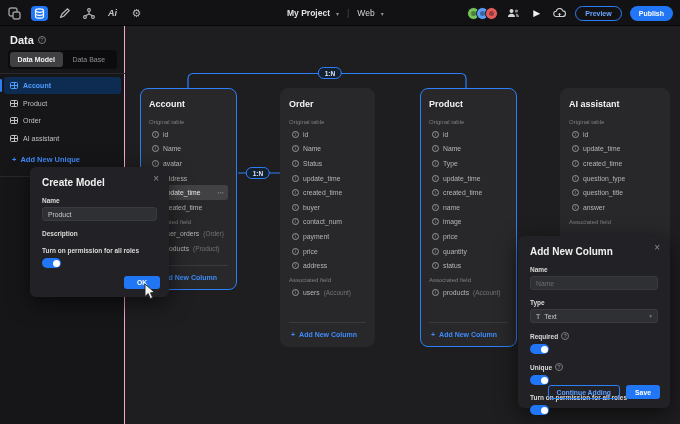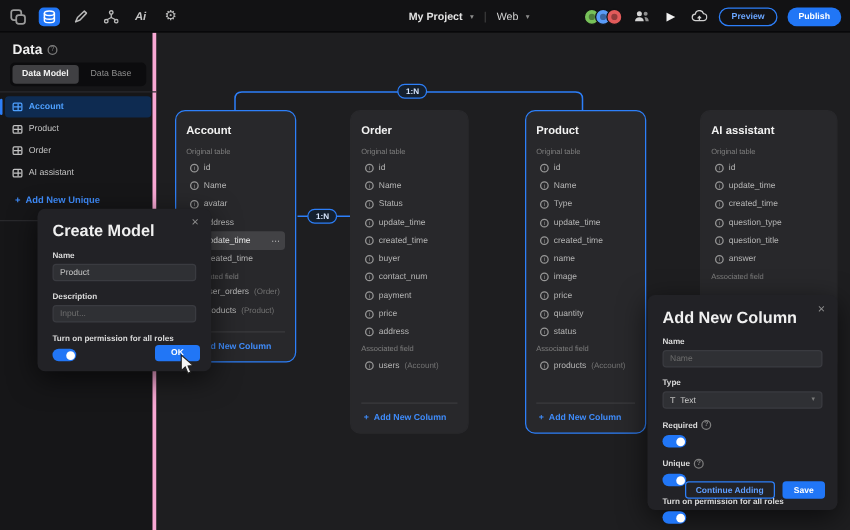--- a/index.html
+++ b/index.html
@@ -8,36 +8,36 @@
 
   
   .topbar{position:absolute;left:0;top:0;width:680px;height:26px;background:#121214;border-bottom:1px solid #060607;z-index:10;}
   .tb-left{position:absolute;left:7px;top:0;height:26px;display:flex;align-items:center;gap:9px;}
   .tb-icon{width:15px;height:15px;display:flex;align-items:center;justify-content:center;color:#b9b9b9;}
   .tb-icon svg{display:block;}
   .tb-icon.active{background:#2176f6;border-radius:4px;width:17px;height:15px;color:#fff;}
   .tb-ai{font-size:9px;font-weight:bold;font-style:italic;color:#c4c4c4;}
   .tb-gear{font-size:11px;color:#b9b9b9;line-height:15px;}
   .tb-center{position:absolute;left:287px;top:0;height:26px;display:flex;align-items:center;gap:6px;}
-  .tb-proj{font-size:8.5px;color:#e3e3e3;font-weight:bold;margin-left:40px;}
+  .tb-proj{font-size:8.5px;color:#e3e3e3;font-weight:bold;}
   .chev{font-size:6px;color:#8d8d8d;}
   .tb-sep{color:#474747;font-size:9px;margin:0 2px;}
   .tb-web{font-size:8.5px;color:#d6d6d6;}
   .tb-right{position:absolute;right:7px;top:0;height:26px;display:flex;align-items:center;gap:8px;}
   .avatars{display:flex;align-items:center;}
   .avatar{width:13px;height:13px;border-radius:50%;border:1px solid #101012;position:relative;}
   .avatar+.avatar{margin-left:-4px;}
   .avatar::after{content:'';position:absolute;left:3px;top:3px;width:5px;height:5px;border-radius:50%;background:rgba(0,0,0,.35);}
   .play{color:#f2f2f2;font-size:9px;}
   .pill{height:15px;display:inline-flex;align-items:center;justify-content:center;border-radius:8px;font-size:7px;font-weight:bold;padding:0 9px;}
   .pill.outline{border:1px solid #2d7ff9;color:#6aa6ff;}
   .pill.solid{background:#2176f6;color:#fff;}
 
   
-  .sidebar{position:absolute;left:0;top:26px;width:125px;height:398px;background:#161618;border-right:3px solid #f9a8d4;z-index:4;}
+  .sidebar{position:absolute;left:0;top:26px;width:125px;height:398px;background:#161618;border-right:1px solid #f9a8d4;z-index:4;}
   .sb-head{position:absolute;left:10px;top:8px;display:flex;align-items:center;gap:4px;}
   .sb-title{font-size:11px;font-weight:bold;color:#f0f0f0;}
   .help-icon{width:8px;height:8px;border:1px solid #7e7e7e;border-radius:50%;color:#7e7e7e;font-size:5.5px;line-height:6px;text-align:center;display:inline-block;}
   .sb-tabs{position:absolute;left:8px;top:24px;width:109px;height:19px;background:#0c0c0e;border-radius:4px;display:flex;padding:2px;}
   .sb-tab{flex:1;display:flex;align-items:center;justify-content:center;font-size:7px;color:#8f8f8f;border-radius:3px;}
   .sb-tab.active{background:#404043;color:#f2f2f2;font-weight:bold;}
   .sb-div{position:absolute;left:0;width:125px;border-top:1px solid #29292c;}
   .sb-list{position:absolute;left:4px;top:51px;width:117px;}
   .side-item{position:relative;height:17px;display:flex;align-items:center;gap:5px;padding:0 6px;border-radius:3px;color:#c2c2c2;font-size:7px;margin-bottom:0.5px;}
   .side-item.active{background:#0e2b51;color:#4ea0ff;font-weight:bold;}
@@ -59,21 +59,21 @@
   .frow{display:flex;align-items:center;height:14.6px;gap:4px;padding:0 3px;border-radius:3px;color:#b5b5b5;}
   .frow.hl{background:#424245;color:#ececec;}
   .ficon{width:7px;height:7px;border:1px solid #989898;border-radius:50%;font-size:4.5px;line-height:5px;text-align:center;color:#989898;flex:none;}
   .fname{font-size:6.8px;white-space:nowrap;}
   .fref{font-size:6.4px;color:#737373;white-space:nowrap;}
   .fmore{margin-left:auto;color:#d0d0d0;font-size:7px;letter-spacing:1px;}
   .addcol{display:flex;align-items:center;gap:4px;color:#3f8cfb;font-size:7px;font-weight:bold;border-top:1px solid #3a3a3e;margin-top:auto;padding:8px 2px 3px;}
 
   
   .dialog{position:absolute;background:#222226;border-radius:6px;box-shadow:0 6px 22px rgba(0,0,0,.6);padding:10px 12px;z-index:30;}
-  .dlg-title{font-size:13px;font-weight:bold;color:#f0f0f0;}
+  .dlg-title{font-size:10px;font-weight:bold;color:#f0f0f0;}
   .dlg-close{position:absolute;top:7px;right:10px;color:#8d8d8d;font-size:10px;line-height:10px;}
   .dlg-label{font-size:6.5px;font-weight:bold;color:#dadada;margin:9px 0 3px;display:flex;align-items:center;gap:3px;}
   .dlg-input{display:block;width:100%;height:14px;background:#2f3034;border:1px solid #3a3b40;border-radius:3px;color:#c9c9c9;font-size:6.8px;padding:0 5px;outline:none;}
   .dlg-input::placeholder{color:#6d6d6d;}
   .dlg-select{width:100%;height:14px;background:#2f3034;border:1px solid #3a3b40;border-radius:3px;display:flex;align-items:center;gap:4px;padding:0 5px;color:#c9c9c9;font-size:6.8px;}
   .t-icon{color:#9a9a9a;font-size:7px;font-weight:bold;}
   .sel-chev{margin-left:auto;color:#7a7a7a;font-size:5.5px;}
   .toggle{width:19px;height:10px;border-radius:5.5px;background:#2176f6;position:relative;margin-top:4px;}
   .toggle::after{content:'';position:absolute;right:1.5px;top:1.5px;width:7px;height:7px;border-radius:50%;background:#fff;}
   .btn{display:inline-flex;align-items:center;justify-content:center;border-radius:3px;font-size:6.8px;font-weight:bold;height:14px;padding:0 8px;}
@@ -444,21 +444,20 @@
       </div>
     <div class="csection">Associated field</div>
   </div>
 
   <div class="dialog" style="left:30px;top:167px;width:139px;height:130px">
     <div class="dlg-title">Create Model</div>
     <span class="dlg-close">×</span>
     <div class="dlg-label">Name</div>
     <input class="dlg-input" value="Product" style="">
     <div class="dlg-label">Description</div>
-    <input class="dlg-input" placeholder="Input..." style="">
     <div class="dlg-label" style="margin-top:10px">Turn on permission for all roles</div>
     <div class="toggle"></div>
     <span class="btn solid cm-ok">OK</span>
   </div>
 
   <div class="dialog" style="left:518px;top:236px;width:152px;height:172px">
     <div class="dlg-title">Add New Column</div>
     <span class="dlg-close">×</span>
     <div class="dlg-label">Name</div>
     <input class="dlg-input" placeholder="Name" style="">

